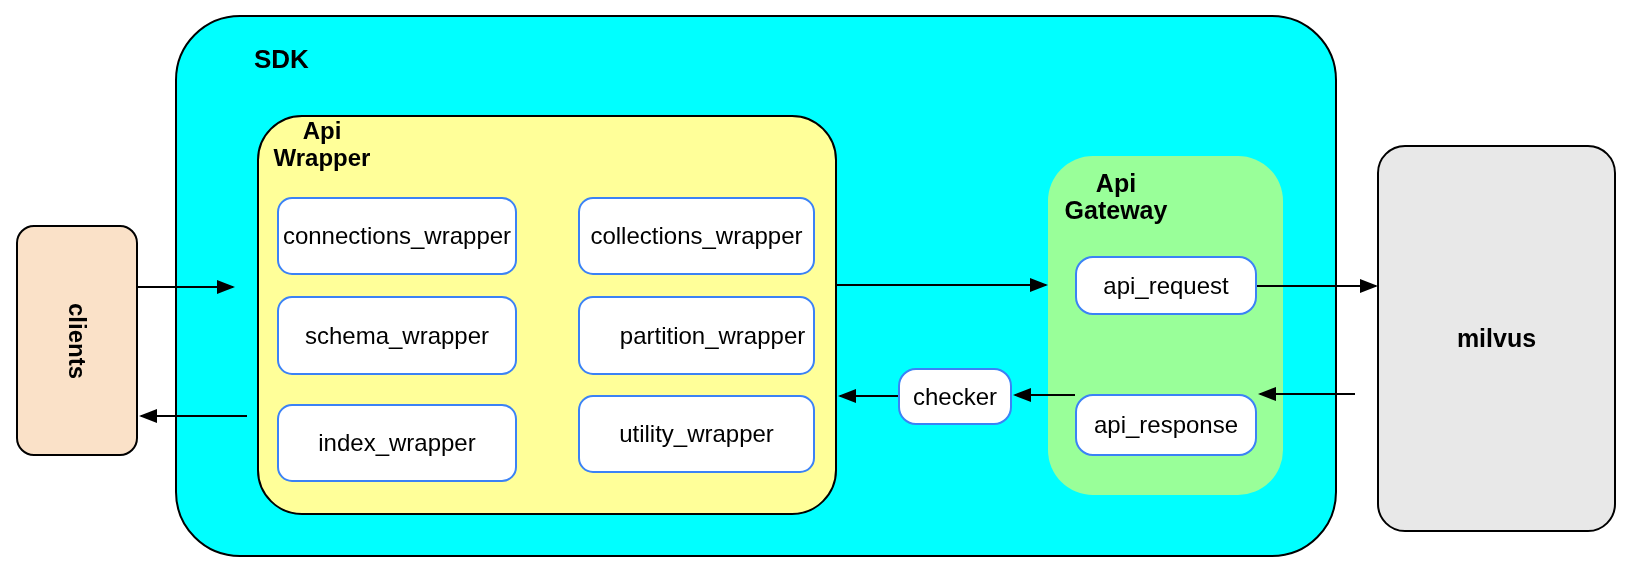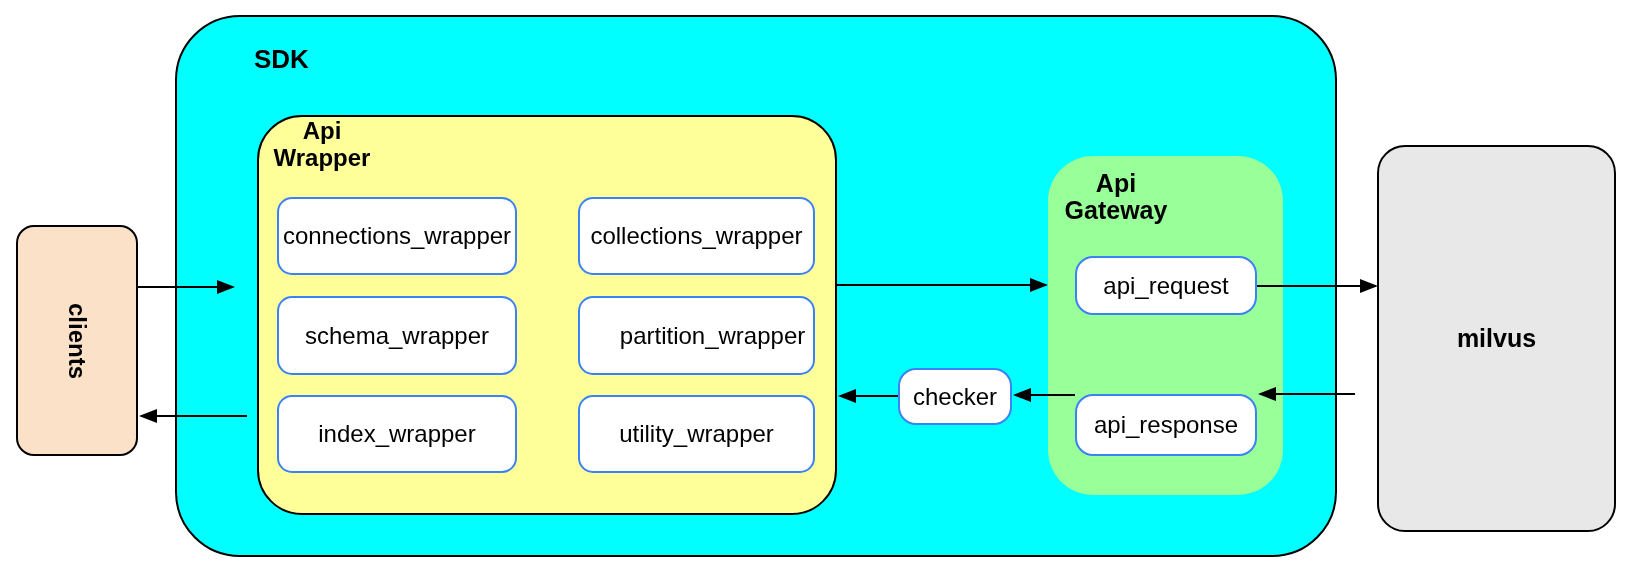--- a/index.html
+++ b/index.html
@@ -102,21 +102,21 @@
   <div class="node api-wrapper"></div>
   <div class="api-wrapper-label">
     <div>Api</div>
     <div>Wrapper</div>
   </div>
 
   <div class="module" style="left:277px; top:197px; width:240px; height:78px;">connections_wrapper</div>
   <div class="module" style="left:578px; top:197px; width:237px; height:78px;">collections_wrapper</div>
   <div class="module" style="left:277px; top:296px; width:240px; height:79px;">schema_wrapper</div>
   <div class="module" style="left:578px; top:296px; width:237px; height:79px;padding-left:32px;">partition_wrapper</div>
-  <div class="module" style="left:277px; top:395px; width:240px; height:78px;">index_wrapper</div>
+  <div class="module" style="left:277px; top:404px; width:240px; height:78px;">index_wrapper</div>
   <div class="module" style="left:578px; top:395px; width:237px; height:78px;">utility_wrapper</div>
 
   <div class="gateway"></div>
   <div class="gateway-label">
     <div>Api</div>
     <div>Gateway</div>
   </div>
 
   <div class="module small-box" style="left:1075px; top:256px; width:182px; height:59px;">api_request</div>
   <div class="module small-box" style="left:1075px; top:362px; width:182px; height:62px;margin-top:32px;">api_response</div>

